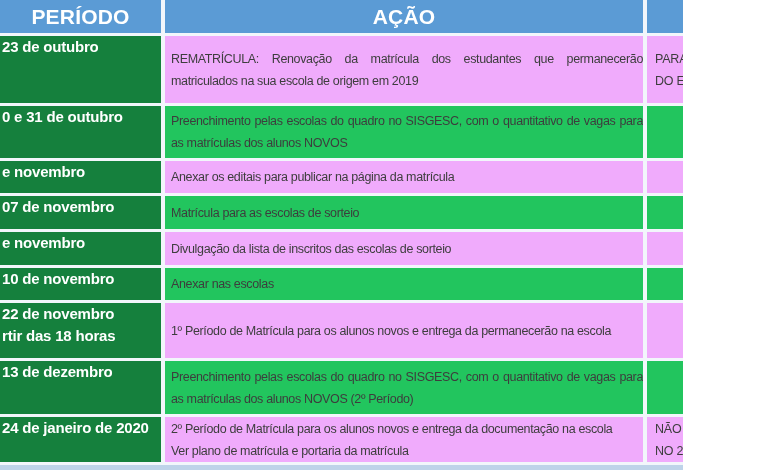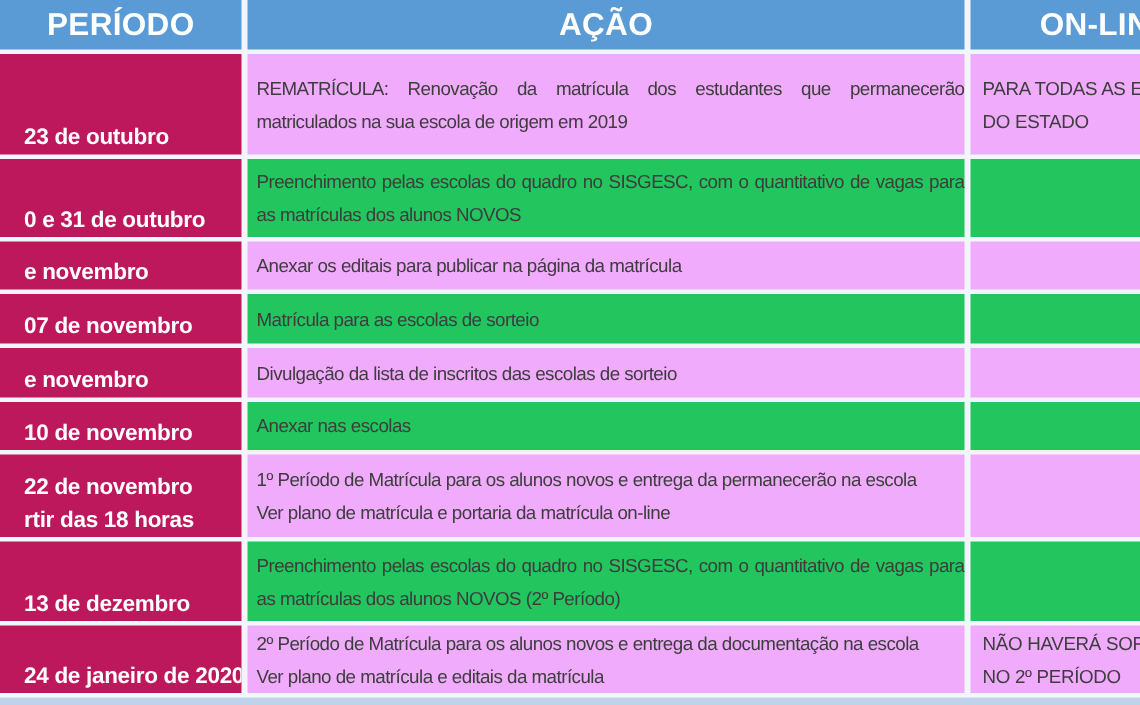--- a/index.html
+++ b/index.html
@@ -1,42 +1,42 @@
 <!DOCTYPE html>
 <html><head>
 <meta charset="utf-8">
 <style>
   html,body{margin:0;padding:0;background:#ffffff;}
   .stage{
     position:relative;
-    width:760px;height:470px;
+    width:683px;height:470px;
     overflow:hidden;
     background:#ffffff;
     font-family:"Liberation Sans","DejaVu Sans",sans-serif;
   }
   .table{
     position:absolute;left:0;top:0;
     display:grid;
     grid-template-columns:161px 478px 180px;
     grid-template-rows:33px 67px 52px 32px 33px 33px 32px 55px 53px 45px 5px;
     column-gap:4px;row-gap:3px;
     background:#F2F6FB;
     width:823px;
   }
   .cell{box-sizing:border-box;overflow:hidden;}
   .hcell{
     background:#5B9BD5;color:#ffffff;
     display:flex;align-items:center;justify-content:center;
     font-weight:bold;font-size:21px;letter-spacing:0.2px;
   }
   .pcell{
-    background:#be185d;color:#ffffff;
-    display:flex;flex-direction:column;justify-content:flex-end;
+    background:#15803d;color:#ffffff;
+    display:flex;flex-direction:column;justify-content:flex-start;
     font-weight:bold;font-size:15px;letter-spacing:-0.2px;
-    padding-left:16px;line-height:22px;
+    padding-left:2px;line-height:22px;
   }
   .acell{
     color:#3D3D3D;font-size:12.5px;letter-spacing:-0.35px;
     display:flex;flex-direction:column;justify-content:center;
     padding-left:6px;padding-right:0;line-height:22px;
   }
   .ocell{
     color:#3D3D3D;font-size:12.5px;letter-spacing:-0.2px;
     display:flex;flex-direction:column;justify-content:center;
     padding-left:8px;line-height:22px;
@@ -106,38 +106,37 @@
         <div class="line">Anexar nas escolas</div>
       </div>
   <div class="cell ocell band-light"></div>
 
   <div class="cell pcell">
         <div class="line">22 de novembro</div>
         <div class="line">rtir das 18 horas</div>
       </div>
   <div class="cell acell band-dark">
         <div class="line">1º Período de Matrícula para os alunos novos e entrega da permanecerão na escola</div>
-        <div class="line">Ver plano de matrícula e portaria da matrícula on-line</div>
       </div>
   <div class="cell ocell band-dark"></div>
 
   <div class="cell pcell">
         <div class="line">13 de dezembro</div>
       </div>
   <div class="cell acell band-light">
         <div class="wrap">Preenchimento pelas escolas do quadro no SISGESC, com o quantitativo de vagas para as matrículas dos alunos NOVOS (2º Período)</div>
       </div>
   <div class="cell ocell band-light"></div>
 
   <div class="cell pcell">
         <div class="line">24 de janeiro de 2020</div>
       </div>
   <div class="cell acell band-dark">
         <div class="line">2º Período de Matrícula para os alunos novos e entrega da documentação na escola</div>
-        <div class="line">Ver plano de matrícula e editais da matrícula</div>
+        <div class="line">Ver plano de matrícula e portaria da matrícula</div>
       </div>
   <div class="cell ocell band-dark">
         <div class="line">NÃO HAVERÁ SORTEIO</div>
         <div class="line">NO 2º PERÍODO</div>
       </div>
 <div class="cell bottom-strip"></div>
     </div>
 </div>
 
 </body></html>

